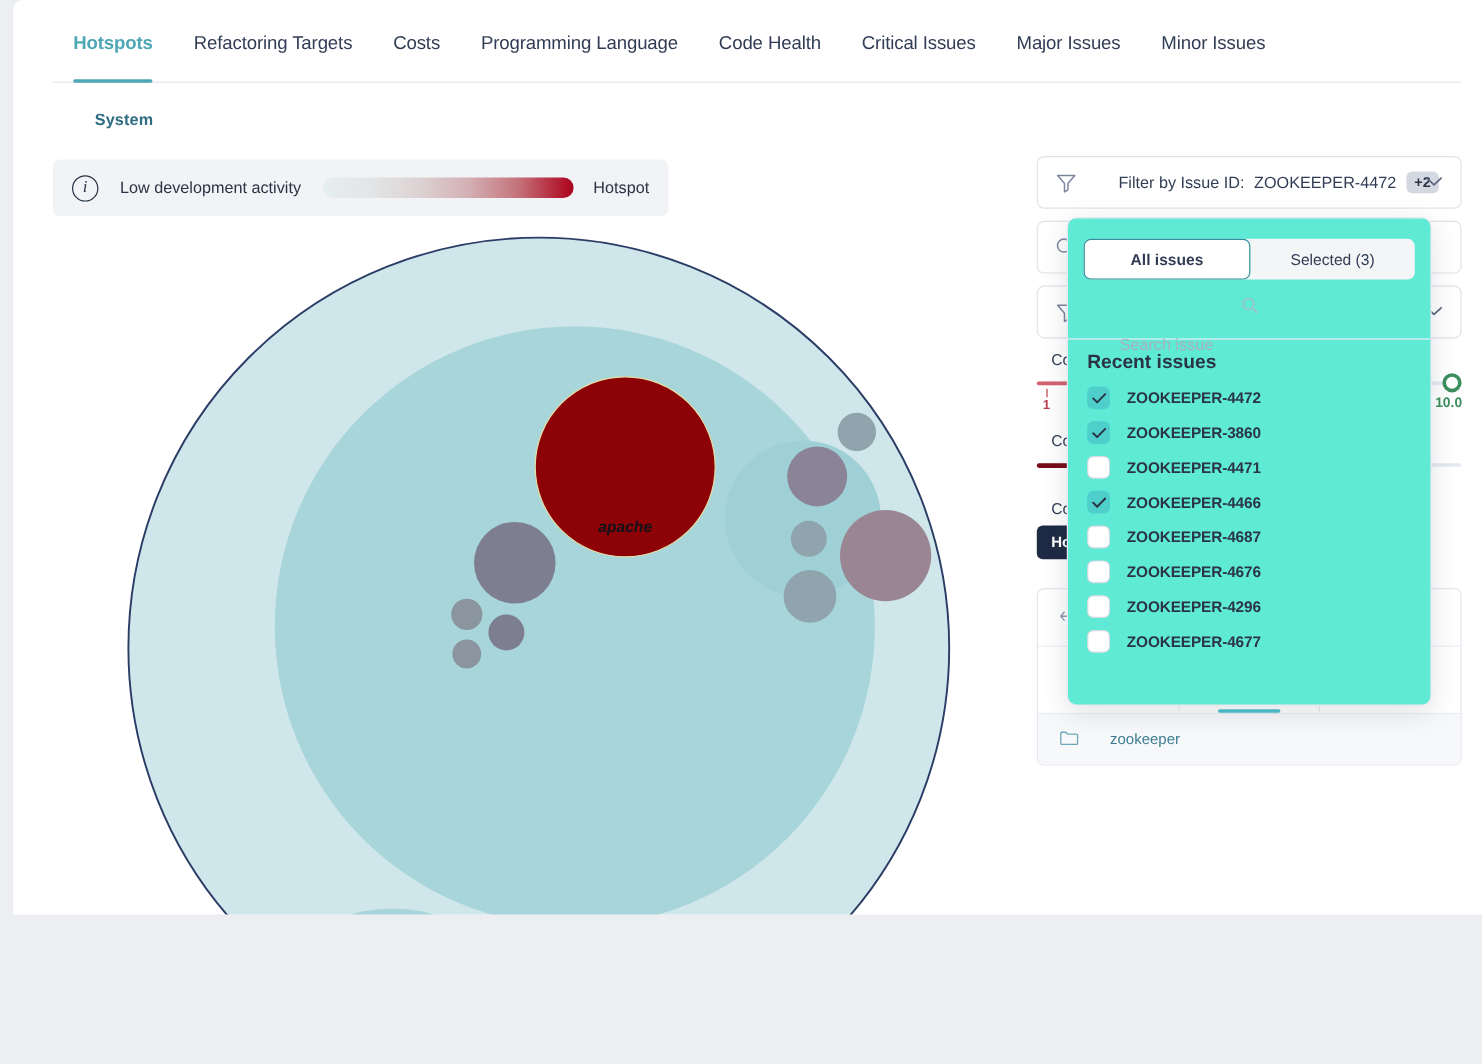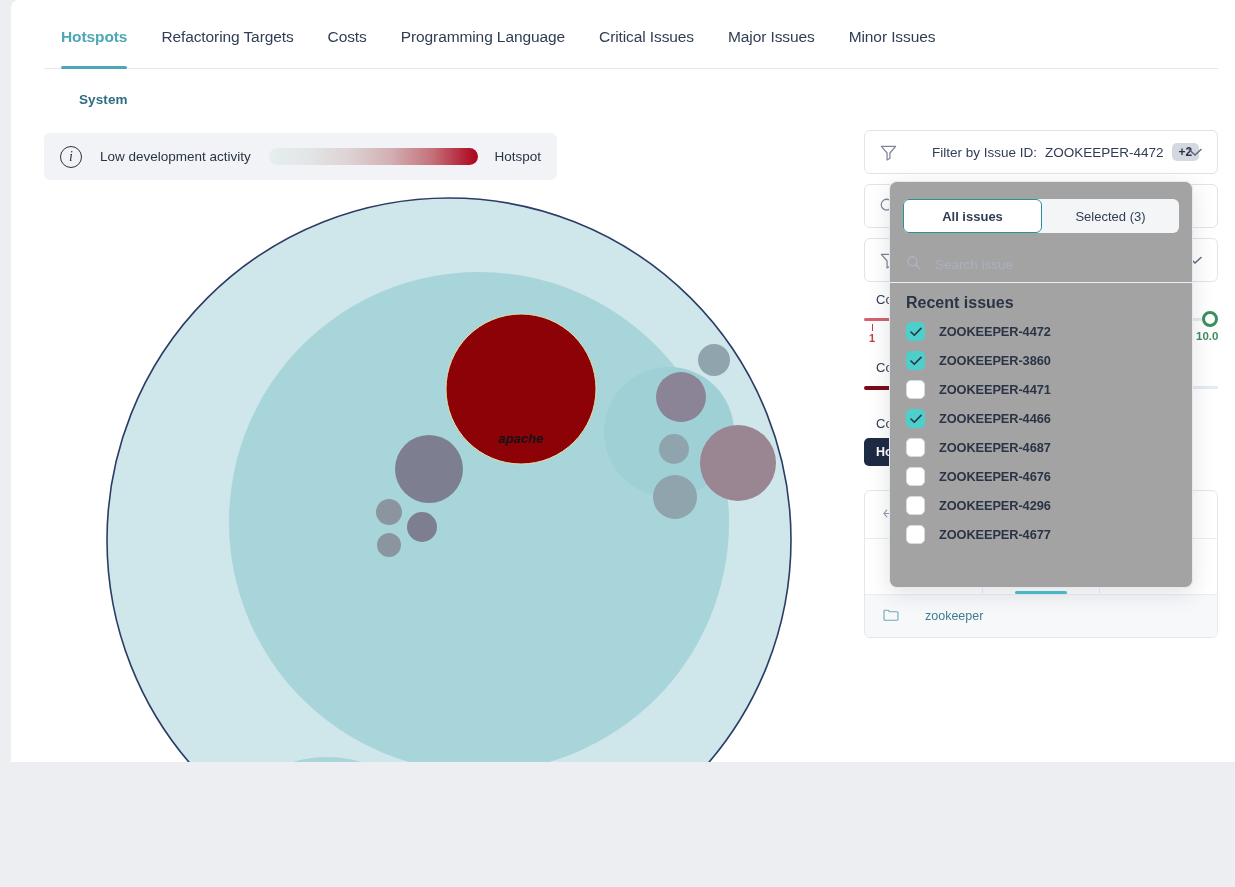--- a/index.html
+++ b/index.html
@@ -246,21 +246,21 @@
     padding: 0 18px;
     background: #f7f8fa;
     font-size: 12.5px; color: #3e7d93;
   }
 
   
   .dropdown {
     position: absolute;
     left: 878px; top: 181px;
     width: 304px; height: 407px;
-    background: #a3a3a3;
+    background: #5eead4;
     border: 1px solid #e6e9ef;
     border-radius: 8px;
     box-shadow: 0 6px 22px rgba(30,40,60,0.13);
     overflow: hidden;
     z-index: 30;
   }
   .dd-tabs {
     margin: 17px 13px 0 13px;
     height: 34px;
     background: #f4f5f7;
@@ -281,20 +281,21 @@
     border: 1px solid #2f8f9c;
     font-weight: bold;
   }
   .dd-search {
     margin-top: 14px;
     height: 36px;
     display: flex; align-items: center;
     padding: 0 16px;
     border-bottom: 1px solid #ebeef3;
     gap: 12px;
+    flex-direction: column;
   }
   .dd-search input {
     border: none; outline: none;
     font-size: 13.5px;
     color: #313d55;
     font-family: "Liberation Sans", sans-serif;
     width: 220px;
     background: transparent;
   }
   .dd-search input::placeholder { color: #a9b0c0; }
@@ -334,20 +335,21 @@
 </head>
 <body>
 
 <div class="page">
 
   <div class="tabbar">
     <div class="tab active"><span>Hotspots</span></div>
     <div class="tab"><span>Refactoring Targets</span></div>
     <div class="tab"><span>Costs</span></div>
     <div class="tab"><span>Programming Language</span></div>
+    <div class="tab"><span>Code Health</span></div>
     <div class="tab"><span>Critical Issues</span></div>
     <div class="tab"><span>Major Issues</span></div>
     <div class="tab"><span>Minor Issues</span></div>
   </div>
 
   <div class="system-label">System</div>
 
   <div class="legend">
     <div class="info-icon">i</div>
     <div class="legend-left-label">Low development activity</div>

